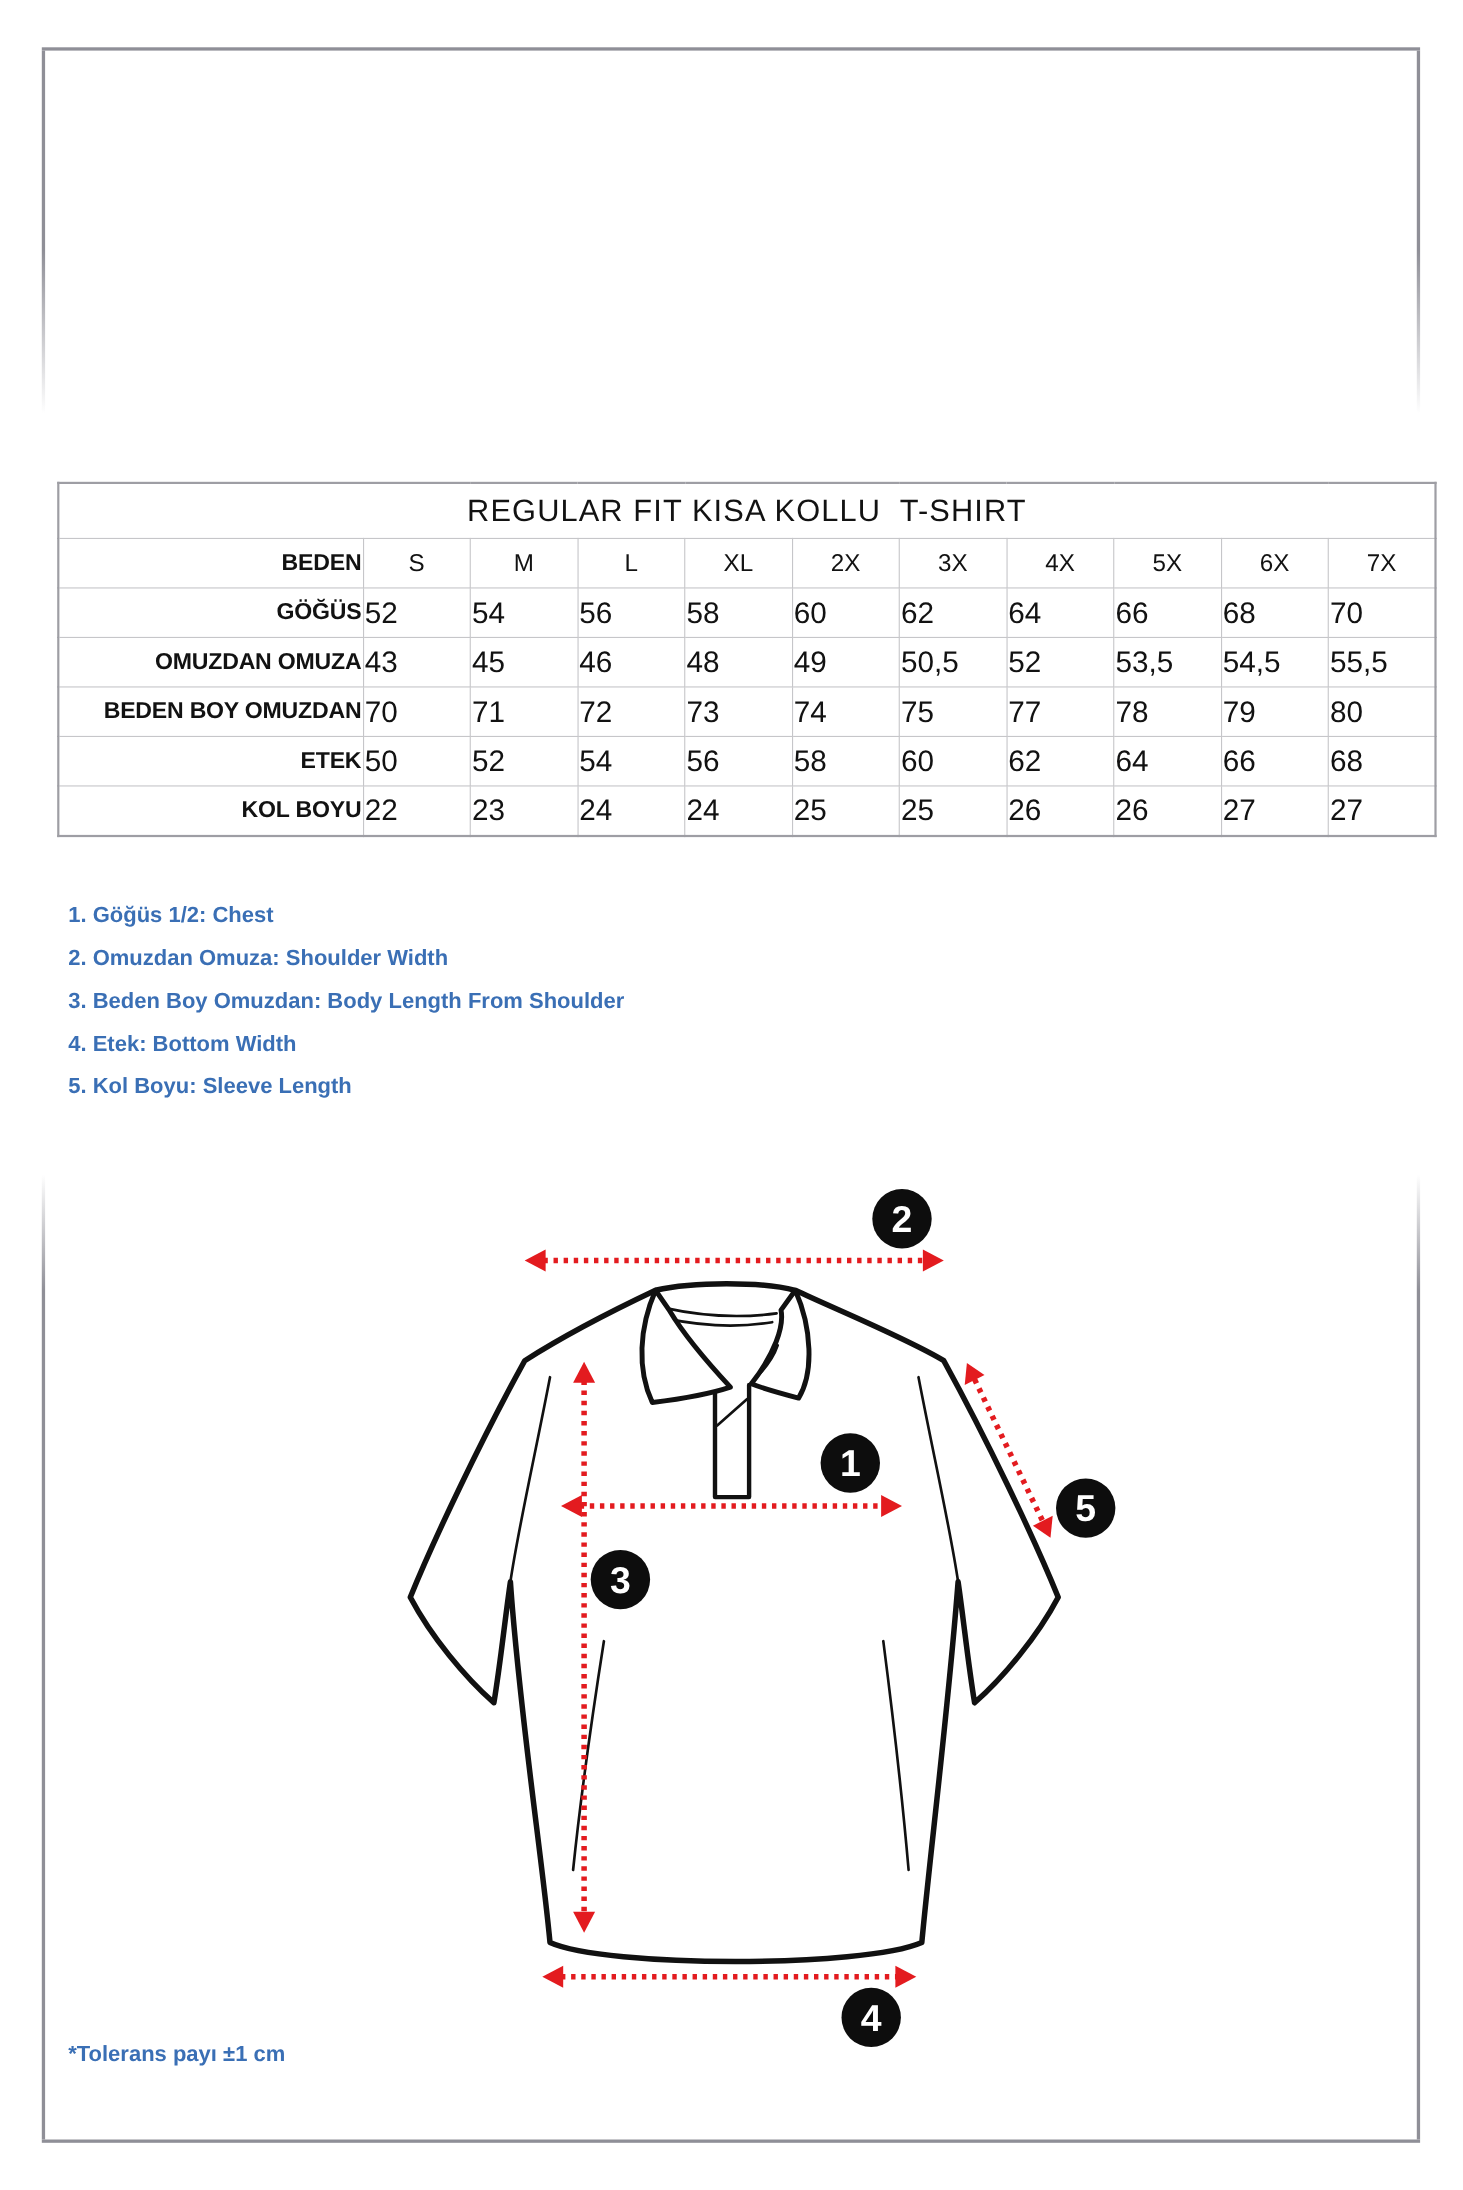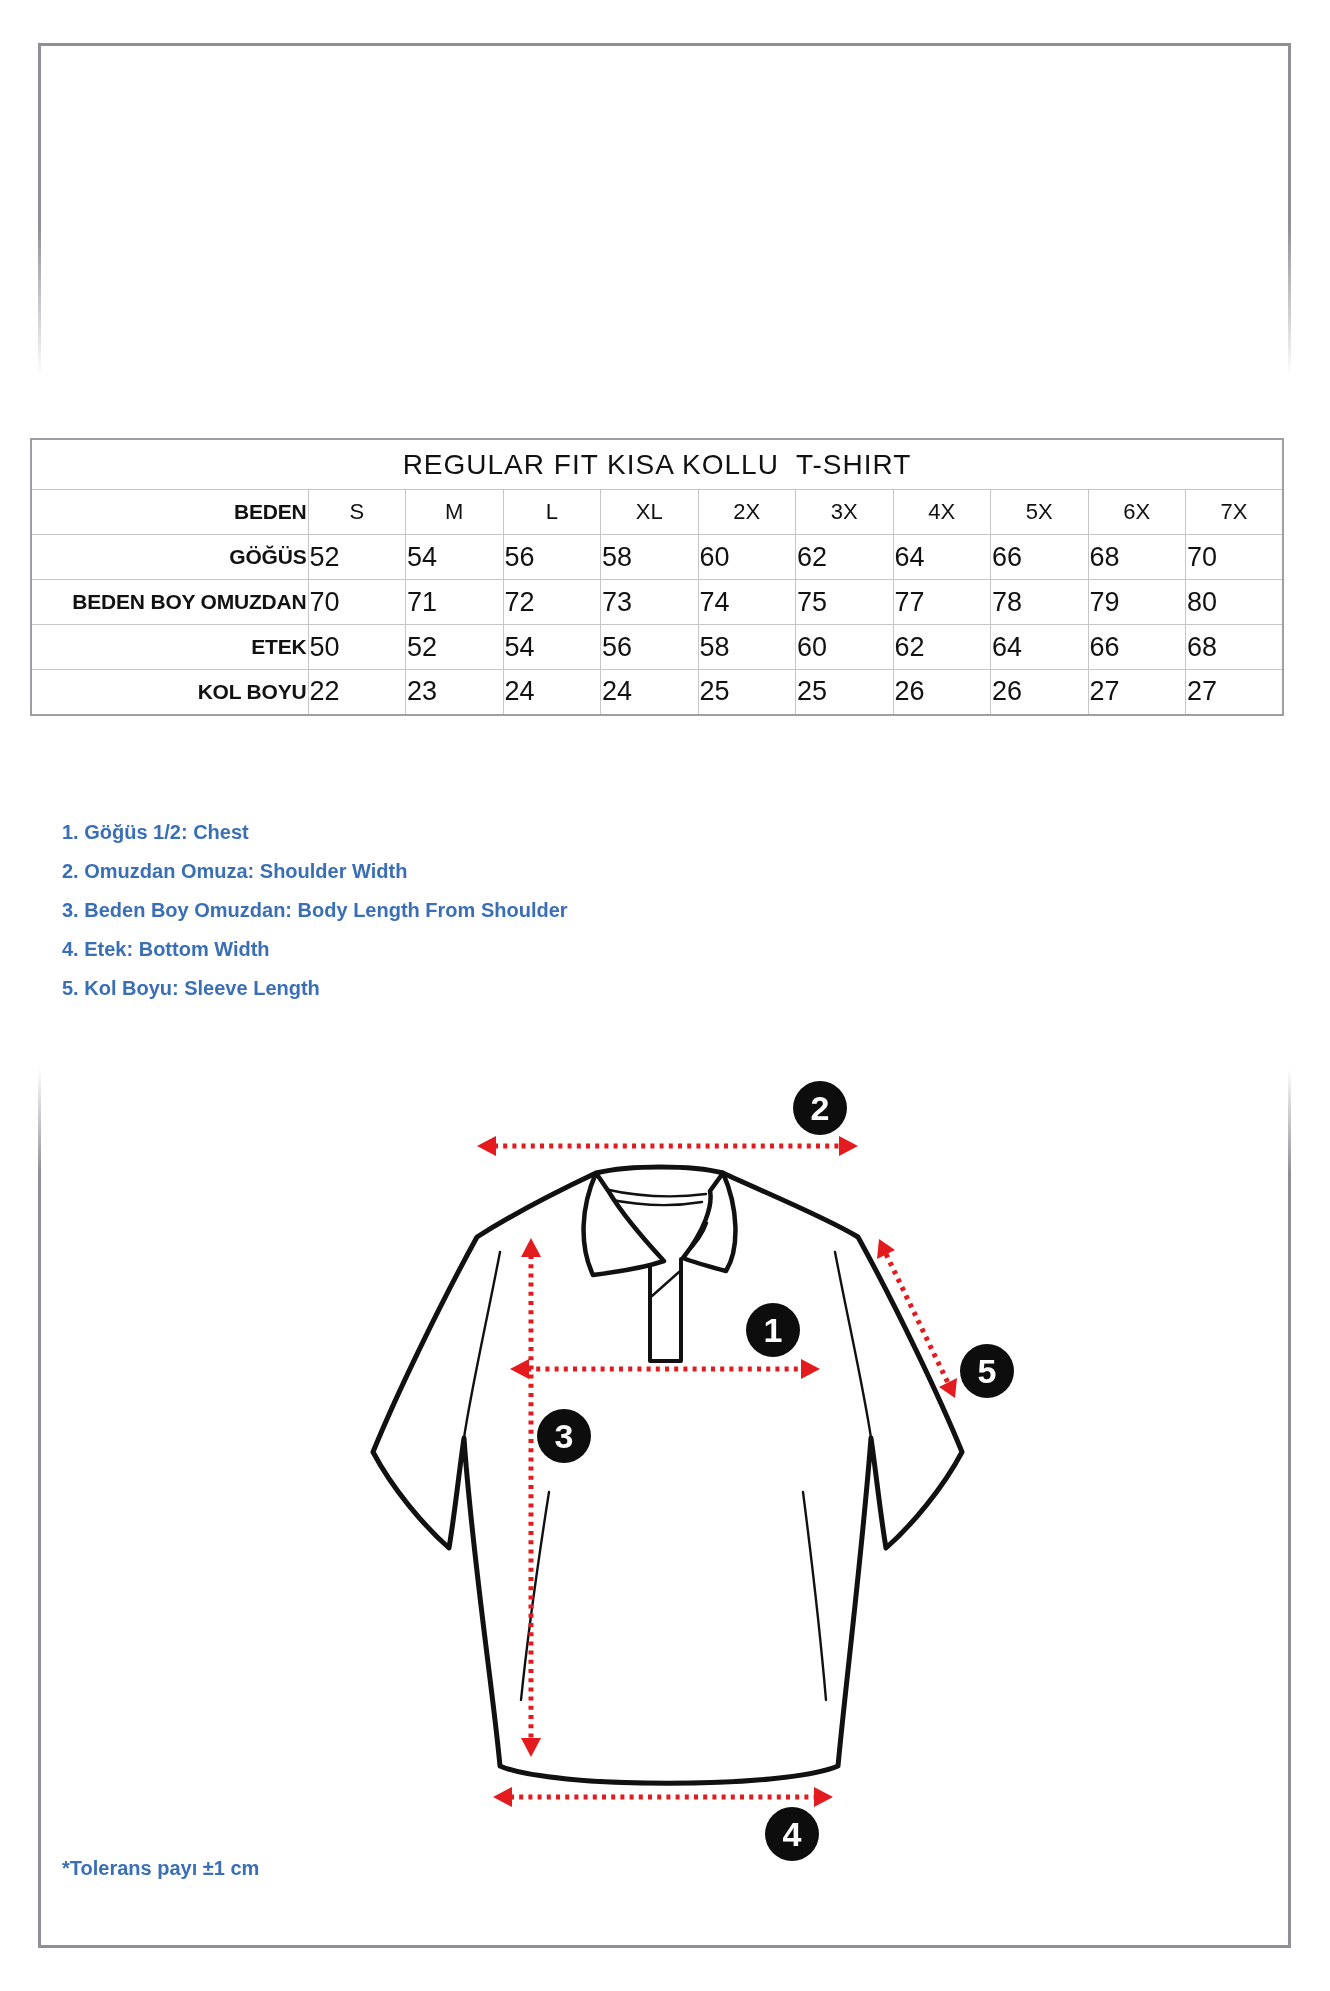--- a/index.html
+++ b/index.html
@@ -29,21 +29,21 @@
   }
   .diagram-frame::before,.diagram-frame::after{
     content:"";position:absolute;top:0;width:3px;height:100%;
     background:linear-gradient(rgba(143,143,151,0), #8f8f97 12%);
   }
   .diagram-frame::before{left:0;}
   .diagram-frame::after{right:0;}
 
   
   table.size-table{
-    position:absolute;left:30px;top:438px;width:1254px;
+    position:absolute;left:52px;top:438px;width:1254px;
     border-collapse:collapse;table-layout:fixed;
     border:2px solid #9e9ea4;
     background:#fff;
   }
   .size-table td,.size-table th{
     border:1px solid #c6c6c9;
     color:#121212;
     vertical-align:middle;
   }
   .col-label{width:277px;}
@@ -138,20 +138,33 @@
         <td class="val-cell">56</td>
         <td class="val-cell">58</td>
         <td class="val-cell">60</td>
         <td class="val-cell">62</td>
         <td class="val-cell">64</td>
         <td class="val-cell">66</td>
         <td class="val-cell">68</td>
         <td class="val-cell">70</td>
       </tr>
       <tr>
+        <th class="row-label">OMUZDAN OMUZA</th>
+        <td class="val-cell">43</td>
+        <td class="val-cell">45</td>
+        <td class="val-cell">46</td>
+        <td class="val-cell">48</td>
+        <td class="val-cell">49</td>
+        <td class="val-cell">50,5</td>
+        <td class="val-cell">52</td>
+        <td class="val-cell">53,5</td>
+        <td class="val-cell">54,5</td>
+        <td class="val-cell">55,5</td>
+      </tr>
+      <tr>
         <th class="row-label">BEDEN BOY OMUZDAN</th>
         <td class="val-cell">70</td>
         <td class="val-cell">71</td>
         <td class="val-cell">72</td>
         <td class="val-cell">73</td>
         <td class="val-cell">74</td>
         <td class="val-cell">75</td>
         <td class="val-cell">77</td>
         <td class="val-cell">78</td>
         <td class="val-cell">79</td>

